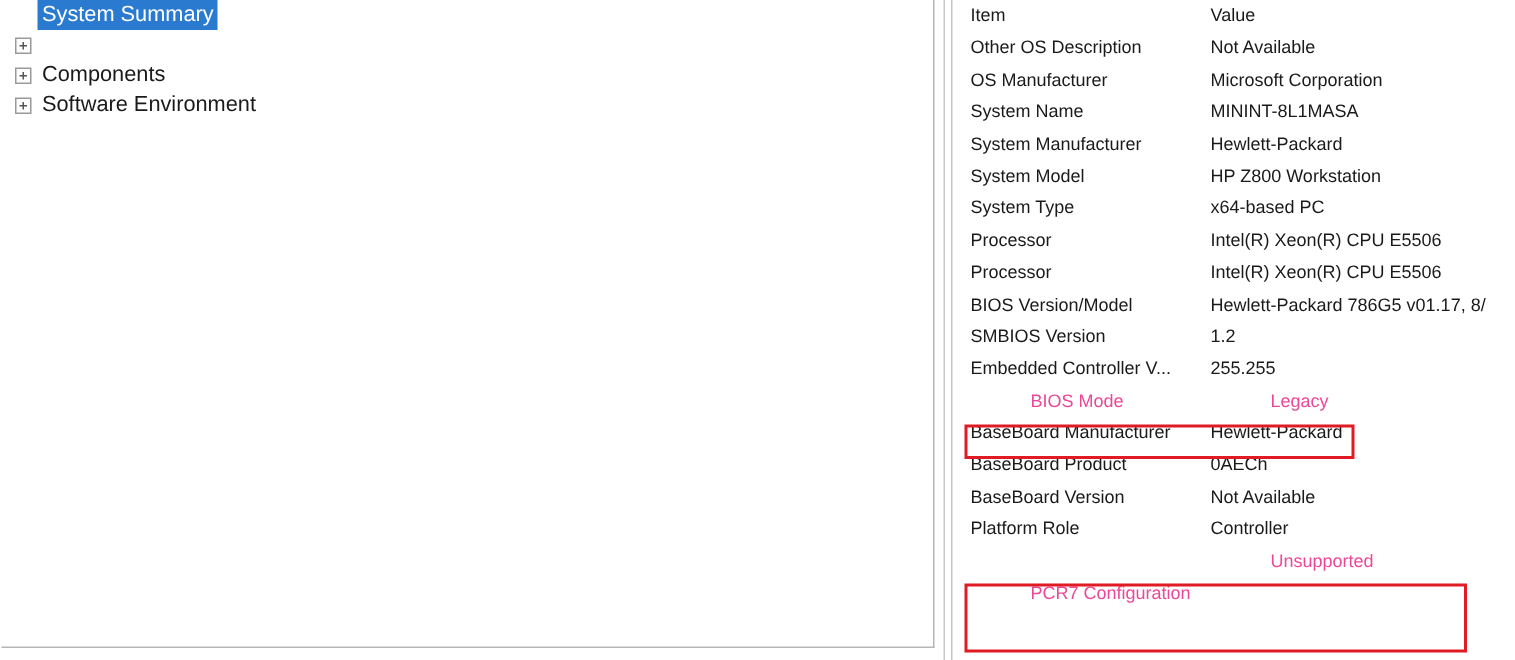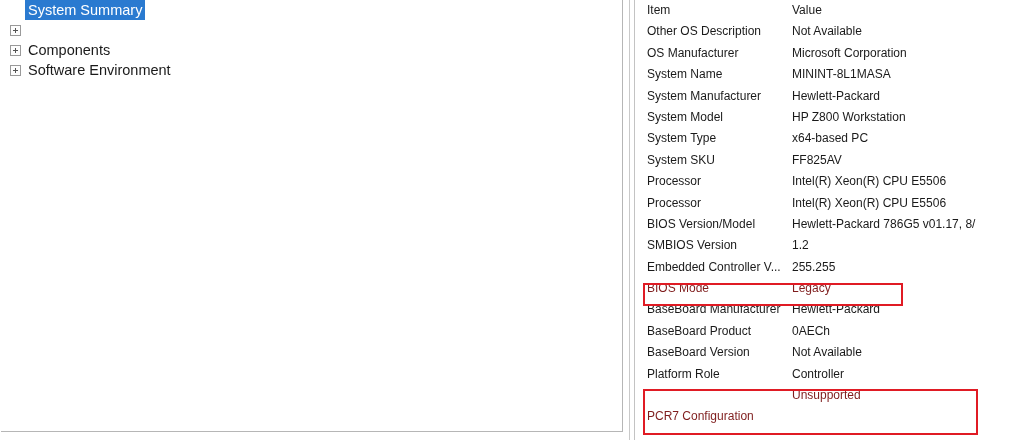--- a/index.html
+++ b/index.html
@@ -133,31 +133,32 @@
     color: #1a1a1a;
   }
   .cell-item {
     position: absolute;
     left: 11px;
     top: 0;
     white-space: nowrap;
   }
   .cell-value {
     position: absolute;
-    left: 156px;
+    left: 171px;
     top: 0;
     white-space: nowrap;
   }
   .detail-row.header-row .cell-item,
   .detail-row.header-row .cell-value {
     color: #1a1a1a;
   }
   .detail-row.hl .cell-item,
   .detail-row.hl .cell-value {
-    color: #7f1d1d;
+    color: #ec4899;
+    margin-left: 40px;
   }
 
   
   .annot {
     position: absolute;
     border: 2px solid #e01b24;
     box-sizing: border-box;
     pointer-events: none;
   }
   #annot-bios-mode {
@@ -225,24 +226,20 @@
         </div>
         <div class="detail-row">
           <span class="cell-item">System Model</span>
           <span class="cell-value">HP Z800 Workstation</span>
         </div>
         <div class="detail-row">
           <span class="cell-item">System Type</span>
           <span class="cell-value">x64-based PC</span>
         </div>
         <div class="detail-row">
-          <span class="cell-item">System SKU</span>
-          <span class="cell-value">FF825AV</span>
-        </div>
-        <div class="detail-row">
           <span class="cell-item">Processor</span>
           <span class="cell-value">Intel(R) Xeon(R) CPU           E5506</span>
         </div>
         <div class="detail-row">
           <span class="cell-item">Processor</span>
           <span class="cell-value">Intel(R) Xeon(R) CPU           E5506</span>
         </div>
         <div class="detail-row">
           <span class="cell-item">BIOS Version/Model</span>
           <span class="cell-value">Hewlett-Packard 786G5 v01.17, 8/</span>

